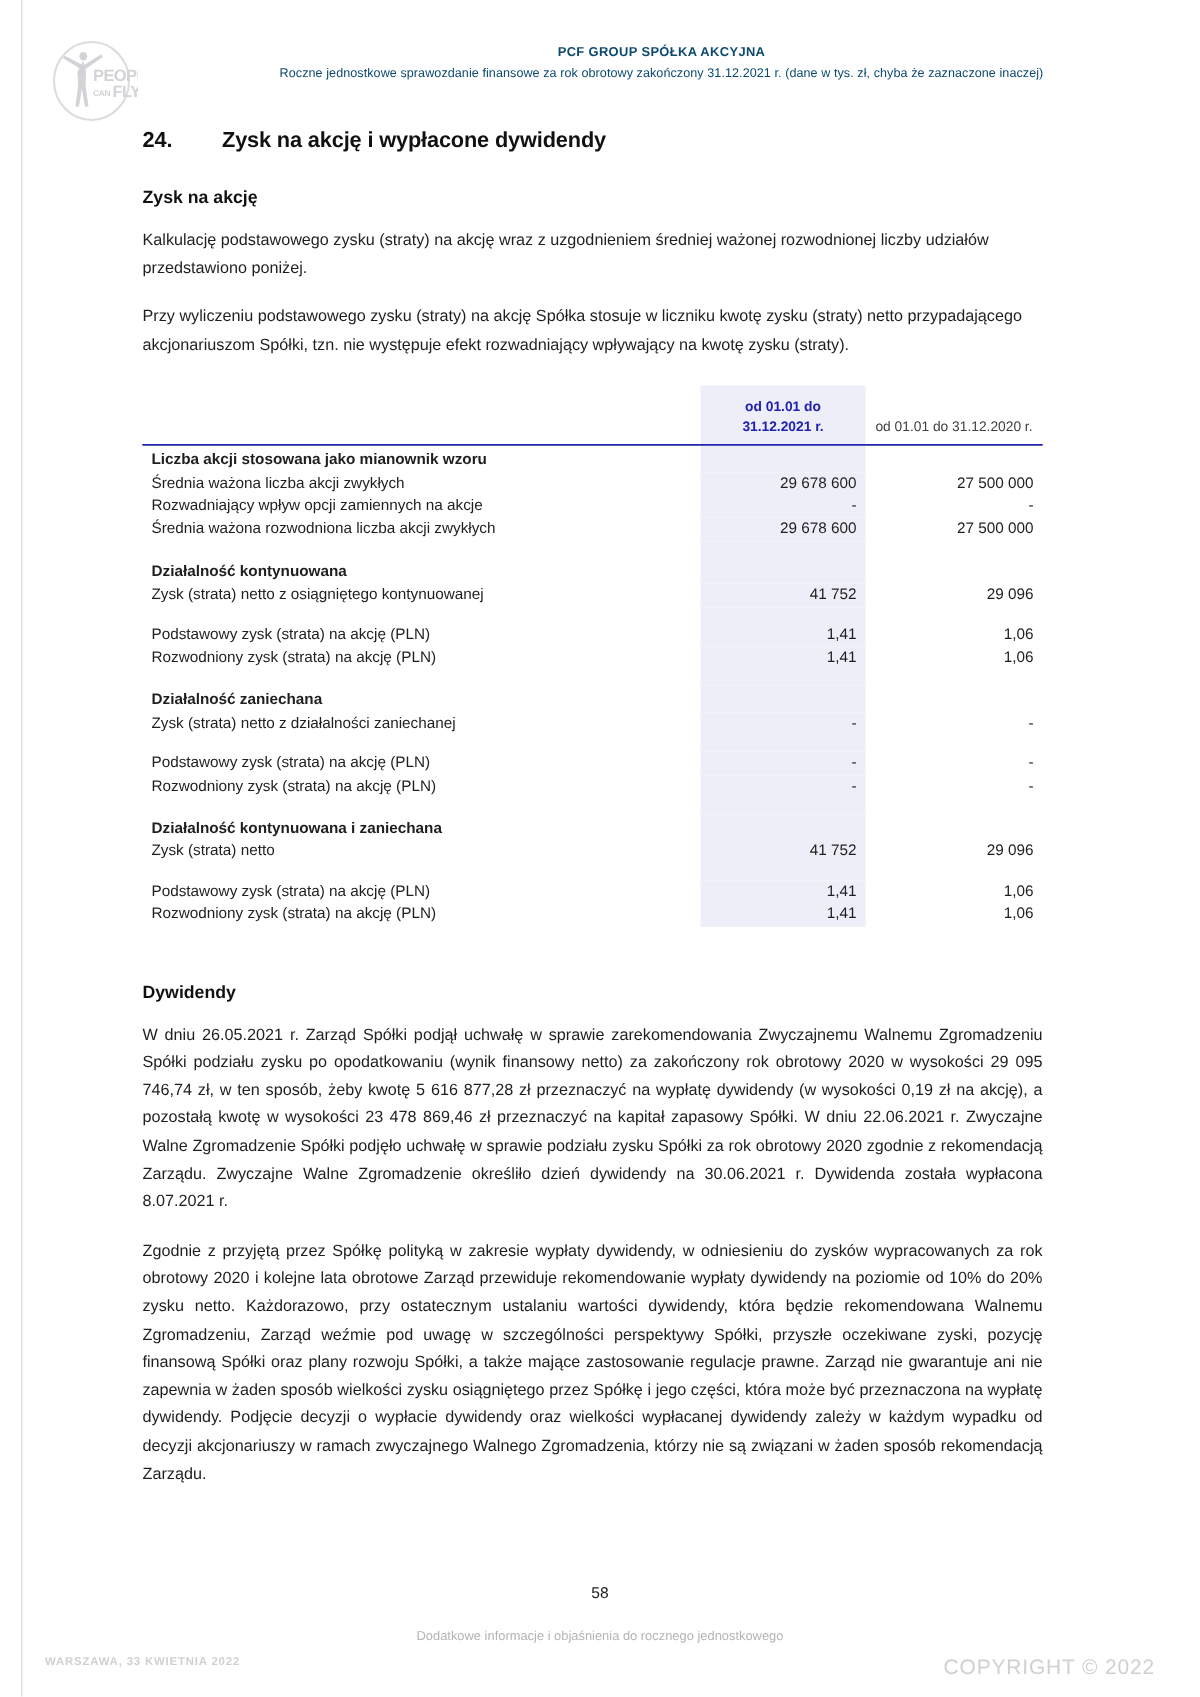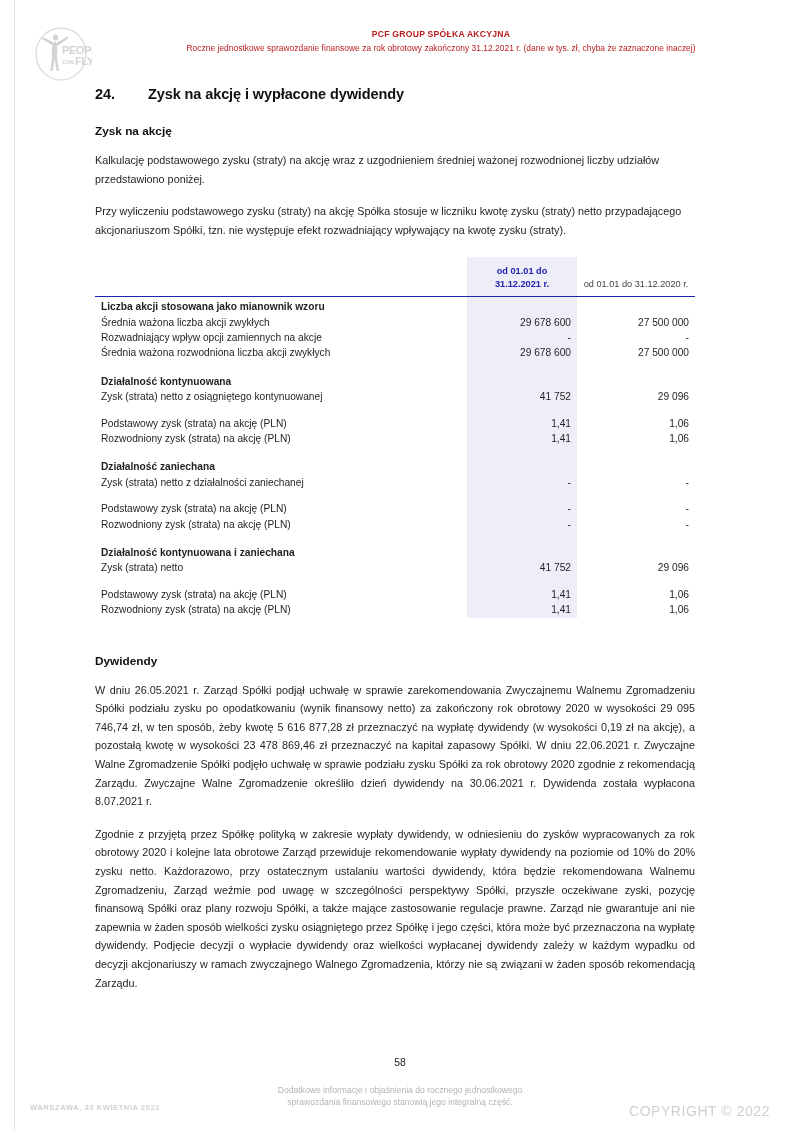--- a/index.html
+++ b/index.html
@@ -40,21 +40,21 @@
     height: 56px;
   }
   .logo-svg { display: block; }
 
   .header-text {
     position: absolute;
     left: 112px;
     right: 30px;
     top: 6px;
     text-align: center;
-    color: #b91c1c;
+    color: #0c4a6e;
   }
   .header-title {
     font-size: 8.6px;
     font-weight: bold;
     letter-spacing: 0.25px;
     line-height: 12px;
   }
   .header-sub {
     font-size: 8.4px;
     line-height: 13px;
@@ -353,16 +353,15 @@
   <h2 class="sub-title spaced">Dywidendy</h2>
 
   <p class="body just">W dniu 26.05.2021 r. Zarząd Spółki podjął uchwałę w sprawie zarekomendowania Zwyczajnemu Walnemu Zgromadzeniu Spółki podziału zysku po opodatkowaniu (wynik finansowy netto) za zakończony rok obrotowy 2020 w wysokości 29 095 746,74 zł, w ten sposób, żeby kwotę 5 616 877,28 zł przeznaczyć na wypłatę dywidendy (w wysokości 0,19 zł na akcję), a pozostałą kwotę w wysokości 23 478 869,46 zł przeznaczyć na kapitał zapasowy Spółki. W dniu 22.06.2021 r. Zwyczajne Walne Zgromadzenie Spółki podjęło uchwałę w sprawie podziału zysku Spółki za rok obrotowy 2020 zgodnie z rekomendacją Zarządu. Zwyczajne Walne Zgromadzenie określiło dzień dywidendy na 30.06.2021 r. Dywidenda została wypłacona 8.07.2021 r.</p>
   <p class="body just tight">Zgodnie z przyjętą przez Spółkę polityką w zakresie wypłaty dywidendy, w odniesieniu do zysków wypracowanych za rok obrotowy 2020 i kolejne lata obrotowe Zarząd przewiduje rekomendowanie wypłaty dywidendy na poziomie od 10% do 20% zysku netto. Każdorazowo, przy ostatecznym ustalaniu wartości dywidendy, która będzie rekomendowana Walnemu Zgromadzeniu, Zarząd weźmie pod uwagę w szczególności perspektywy Spółki, przyszłe oczekiwane zyski, pozycję finansową Spółki oraz plany rozwoju Spółki, a także mające zastosowanie regulacje prawne. Zarząd nie gwarantuje ani nie zapewnia w żaden sposób wielkości zysku osiągniętego przez Spółkę i jego części, która może być przeznaczona na wypłatę dywidendy. Podjęcie decyzji o wypłacie dywidendy oraz wielkości wypłacanej dywidendy zależy w każdym wypadku od decyzji akcjonariuszy w ramach zwyczajnego Walnego Zgromadzenia, którzy nie są związani w żaden sposób rekomendacją Zarządu.</p>
 
 </div>
 
 <div class="page-number">58</div>
 <div class="footer-note">
   <div>Dodatkowe informacje i objaśnienia do rocznego jednostkowego</div>
-  <div>sprawozdania finansowego stanowią jego integralną część.</div>
 </div>
 <div class="footer-left">WARSZAWA, 33 KWIETNIA 2022</div>
 <div class="footer-right">COPYRIGHT © 2022</div>
 
 </body></html>

